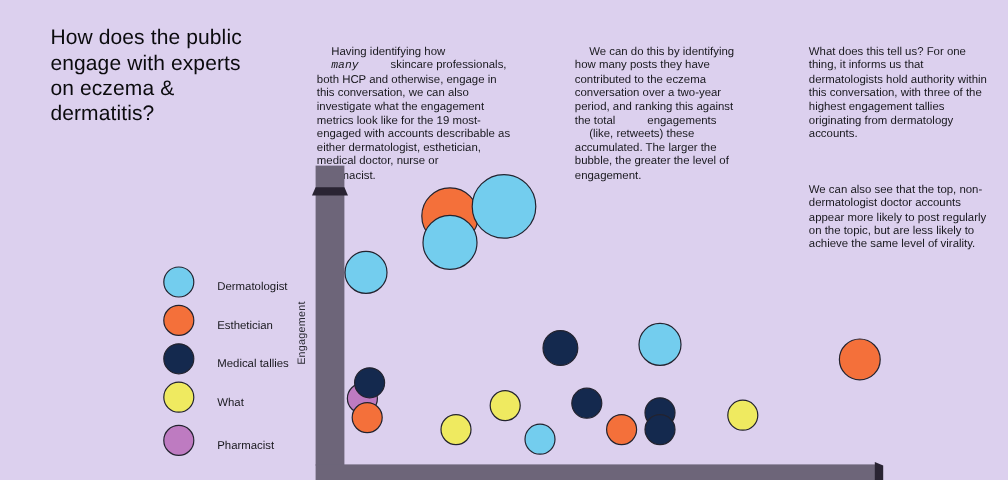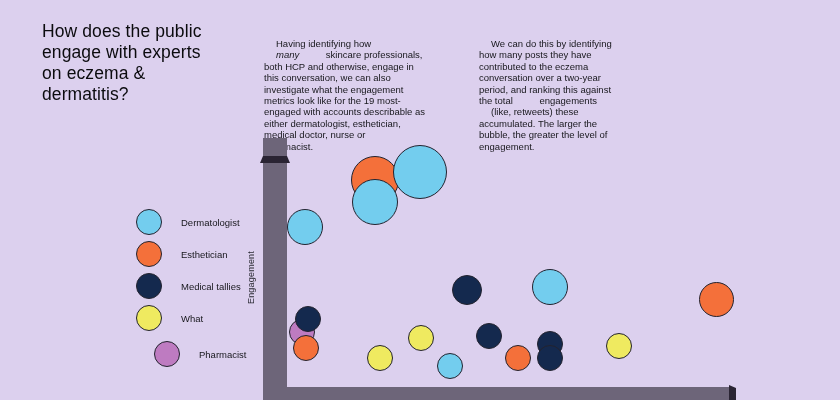--- a/index.html
+++ b/index.html
@@ -27,22 +27,22 @@
   .col p { margin-bottom: 11px; }
   .col1 { left: 228px; width: 213px; }
   .col2 { left: 443px; width: 184px; }
   .col3 { left: 638px; width: 200px; }
 
   
   .legend {
     position: absolute; left: 100px; top: 186px;
     display: flex; flex-direction: column; row-gap: 8px;
   }
-  .legend-item { display: flex; align-items: center; column-gap: 7px; height: 12px; }
-  .legend-item:last-child { margin-top: 4px; margin-left: 18px; }
+  .legend-item { display: flex; align-items: flex-start; column-gap: 7px; height: 12px; }
+  .legend-item:last-child { margin-top: 4px; }
   .swatch {
     width: 9px; height: 9px; border-radius: 50%;
     border: 1.2px solid #23232f; flex: 0 0 auto;
   }
   .legend-label { font-size: 9.5px; color: #17171c; }
 
   
   .axis { position: absolute; background: #6d6579; }
   .y-axis { left: 250.5px; top: 126px; width: 1.3px; height: 250px; }
   .x-axis { left: 251px; top: 375.3px; width: 468px; height: 1.3px; }
@@ -84,26 +84,28 @@
   }
 </style>
 </head>
 <body>
 
 <div class="page">
 
   <h1 class="title">How does the public engage with experts on eczema &amp; dermatitis?</h1>
 
   <div class="col col1">
-    <p><span>Having identifying how </span><span style="font-style: italic;">many</span><span> skincare professionals, both HCP and otherwise, engage in this conversation, we can also investigate what the engagement metrics look like for the 19 most-engaged with accounts describable as either dermatologist, esthetician, medical doctor, nurse or pharmacist.</span></p>
+    <p><span>Having identifying how </span><span style="font-style: italic; font-family: Liberation Mono, monospace;">many</span><span> skincare professionals, both HCP and otherwise, engage in this conversation, we can also investigate what the engagement metrics look like for the 19 most-engaged with accounts describable as either dermatologist, esthetician, medical doctor, nurse or pharmacist.</span></p>
   </div>
   <div class="col col2">
     <p><span>We can do this by identifying how many posts they have contributed to the eczema conversation over a two-year period, and ranking this against the total </span><span style="">engagements</span><span> (like, retweets) these accumulated. The larger the bubble, the greater the level of engagement.</span></p>
   </div>
   <div class="col col3">
+    <p>What does this tell us? For one thing, it informs us that dermatologists hold authority within this conversation, with three of the highest engagement tallies originating from dermatology accounts.</p>
+    <p>We can also see that the top, non-dermatologist doctor accounts appear more likely to post regularly on the topic, but are less likely to achieve the same level of virality.</p>
   </div>
 
   <div class="legend">
     <div class="legend-item">
       <span class="swatch" style="background-color: rgb(115, 205, 238);"></span>
       <span class="legend-label">Dermatologist</span>
     </div>
     <div class="legend-item">
       <span class="swatch" style="background-color: rgb(244, 112, 58);"></span>
       <span class="legend-label">Esthetician</span>

